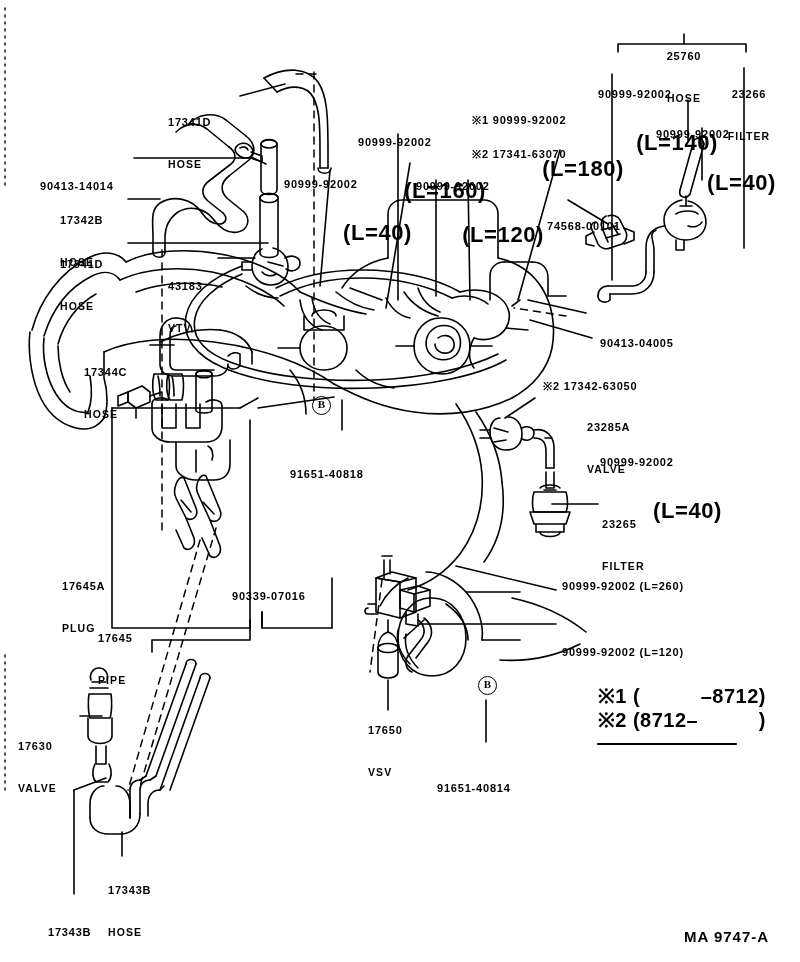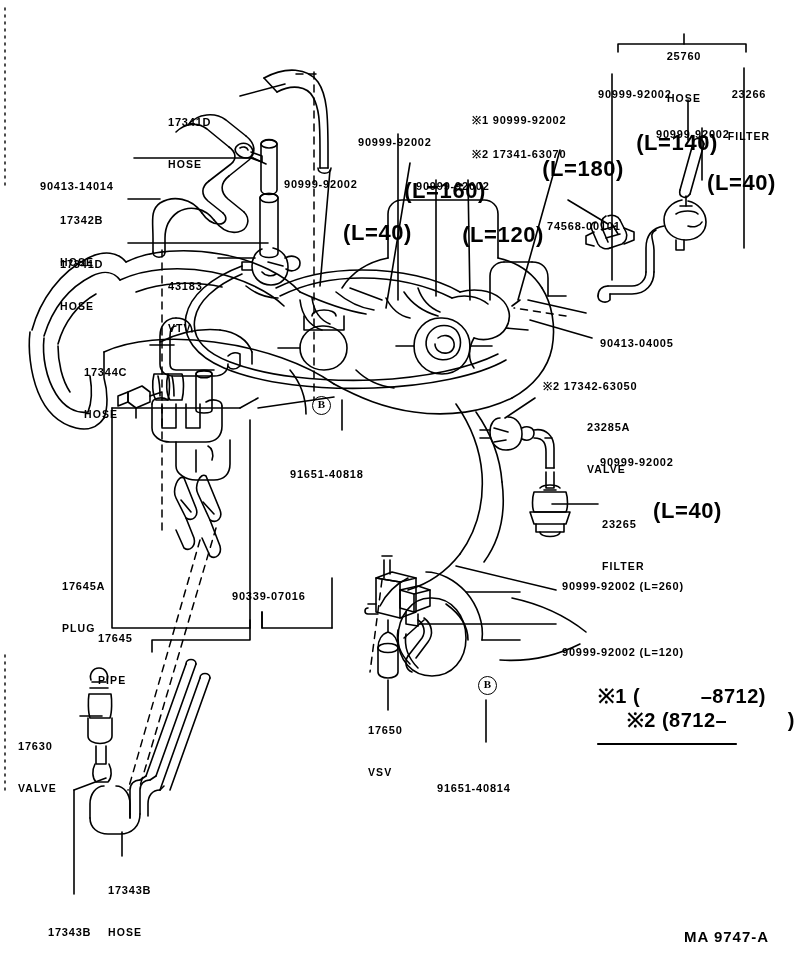--- a/index.html
+++ b/index.html
@@ -567,17 +567,17 @@
 
   <div class="lbl" style="left:48px; top:894px;">
     <span class="pn">17343B</span>
     
   </div>
 
   <div class="cb" style="left:312px; top:396px;">B</div>
   <div class="cb" style="left:478px; top:676px;">B</div>
 
   <div class="note" style="left:598px; top:682px;">※1 (          –8712)</div>
-  <div class="note" style="left:598px; top:706px;margin-left:29px;">※2 (8712–          )</div>
+  <div class="note" style="left:598px; top:706px;">※2 (8712–          )</div>
 
   <div class="diagid" style="left:684px; top:928px;">MA 9747-A</div>
 
 </div>
 
 </body></html>

